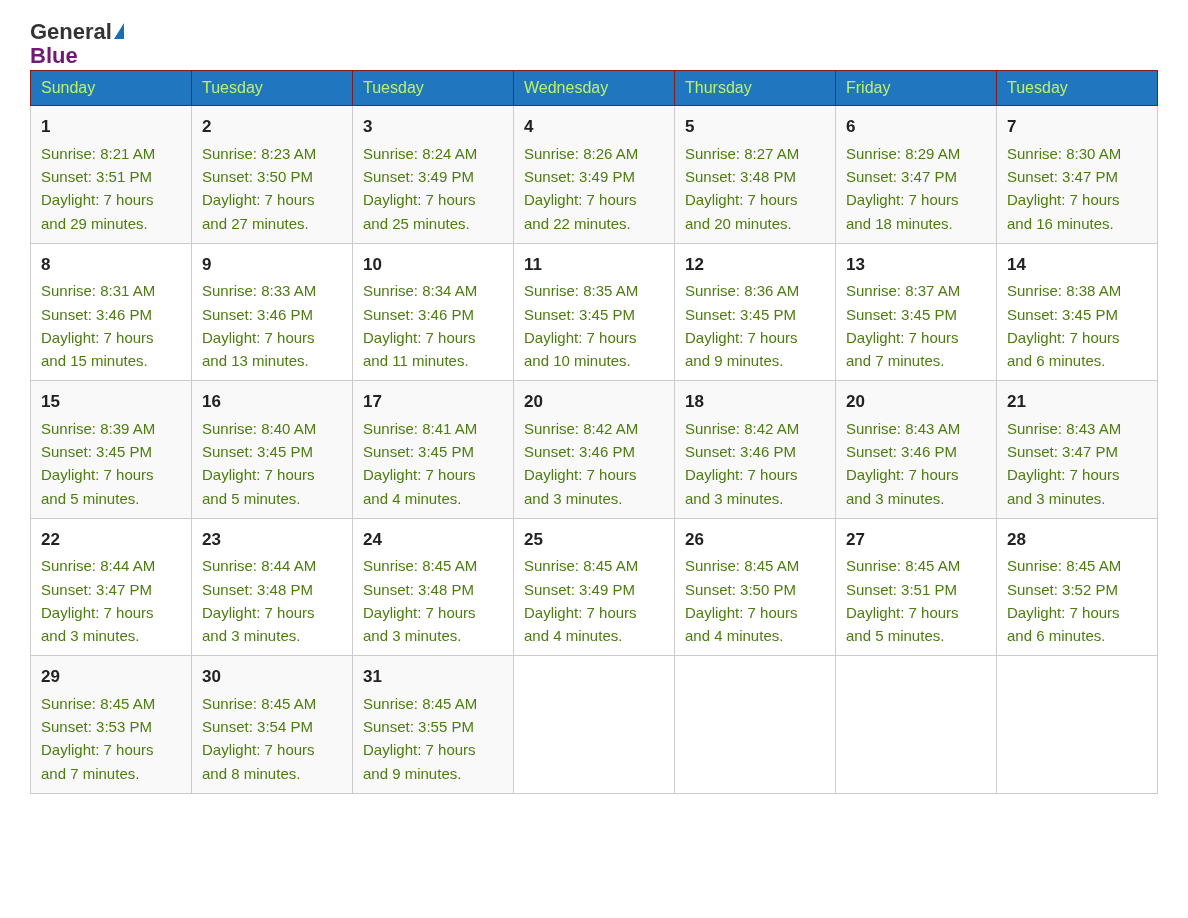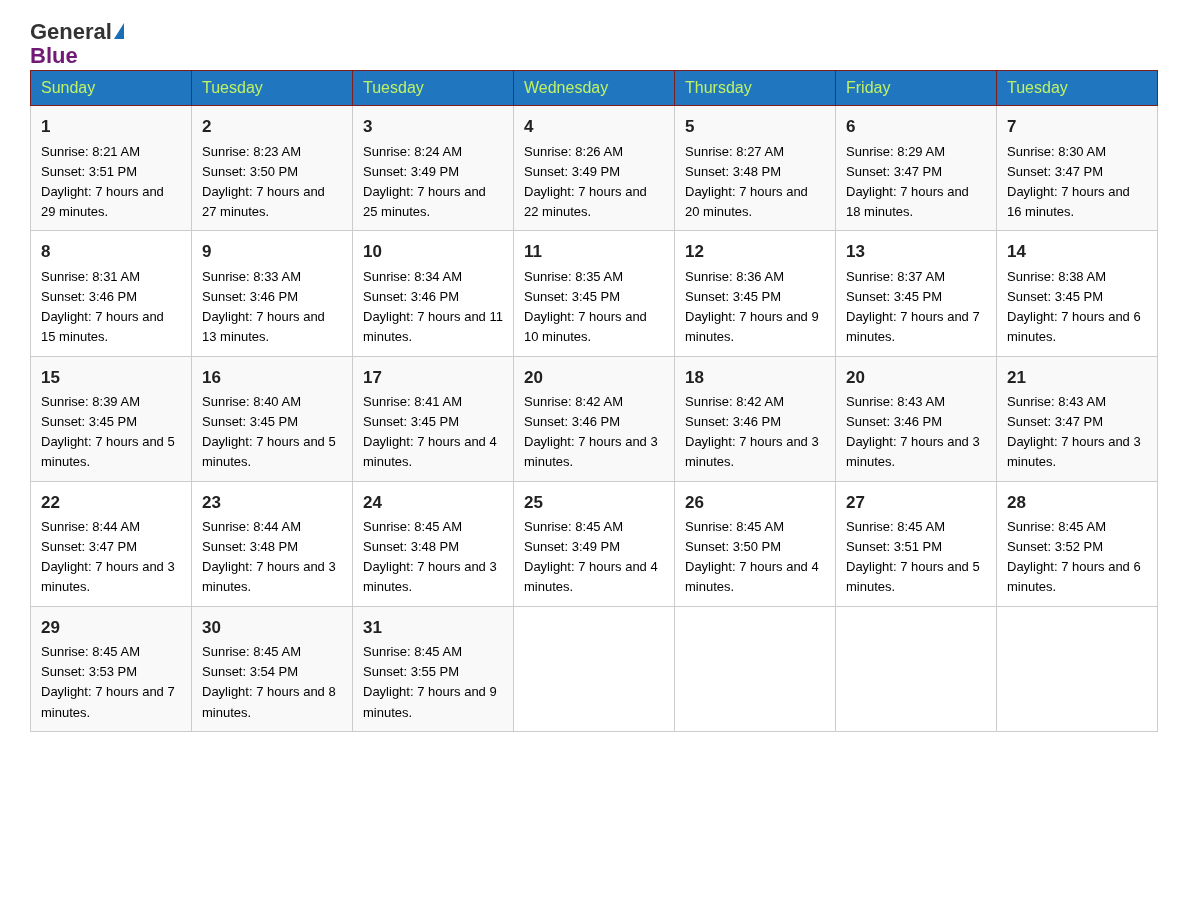--- a/index.html
+++ b/index.html
@@ -84,22 +84,22 @@
       background: #f9f9f9;
     }
     .day-number {
       font-size: 17px;
       font-weight: bold;
       color: #222;
       display: block;
       margin-bottom: 2px;
     }
     .day-info {
-      color: #000000;
-      font-size: 13px;
+      color: #4d7c0f;
+      font-size: 15px;
       line-height: 1.55;
     }
     .empty-cell {
       background: #fff !important;
     }
   </style>
 </head>
 <body>
 
 <div class="header-area">

